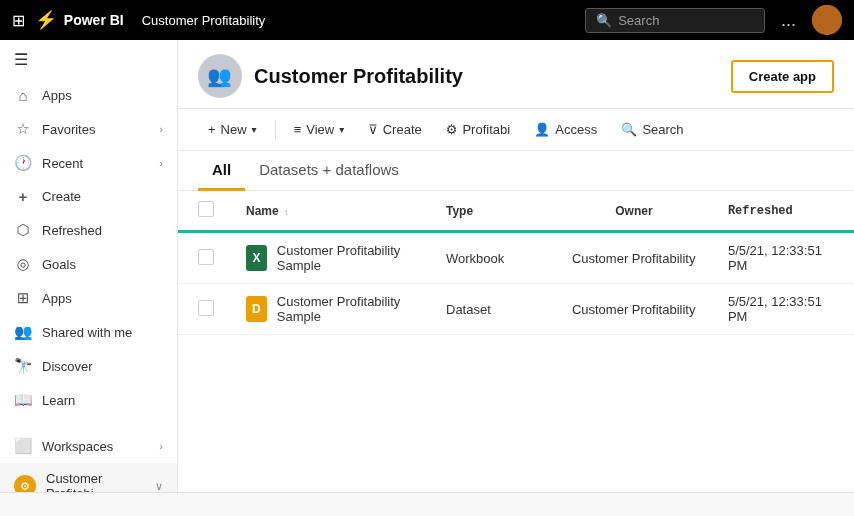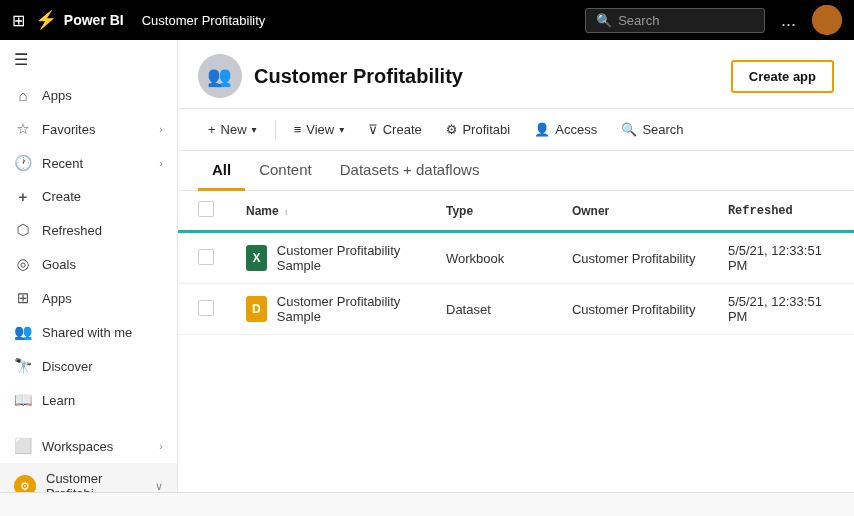--- a/index.html
+++ b/index.html
@@ -178,21 +178,21 @@
     th {
       text-align: left;
       padding: 10px 16px;
       font-size: 12px;
       font-weight: 600;
       color: #333;
     }
     th.col-checkbox { width: 36px; padding-left: 20px; }
     th.col-name { min-width: 200px; }
     th.col-type { width: 140px; }
-    th.col-owner { width: 180px; }
+    th.col-owner { width: 180px; text-align: center; }
     th.col-refreshed { width: 160px; font-family: Liberation Mono, monospace; }
     tbody tr {
       border-bottom: 1px solid #f0f0f0;
     }
     td {
       padding: 10px 16px;
       font-size: 13px;
       color: #333;
     }
     td.col-checkbox { padding-left: 20px; }
@@ -353,21 +353,20 @@
         <span>Access</span>
       </button>
       <button class="toolbar-btn">
         <span>🔍</span>
         <span>Search</span>
       </button>
     </div>
 
     <div class="content-tabs">
       <div class="tab active">All</div>
-      <div class="tab">Content</div>
       <div class="tab">Datasets + dataflows</div>
     </div>
 
     <div class="content-table">
       <table>
         <thead>
           <tr>
             <th class="col-checkbox">
               <span class="checkbox-icon"></span>
             </th>

